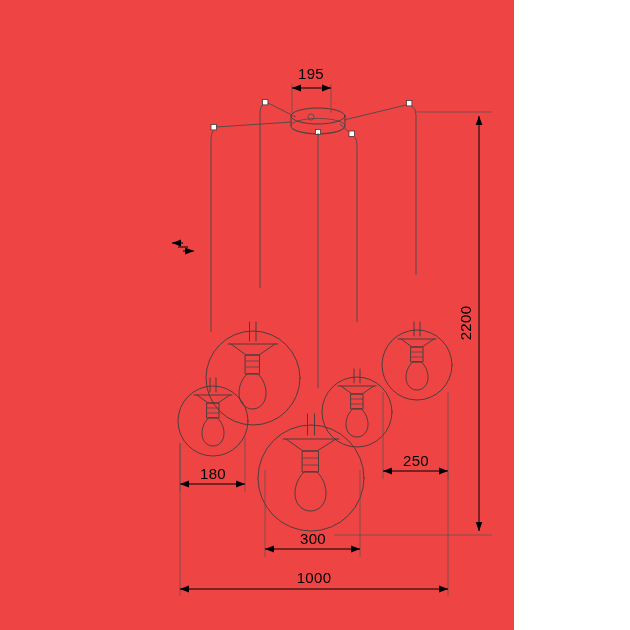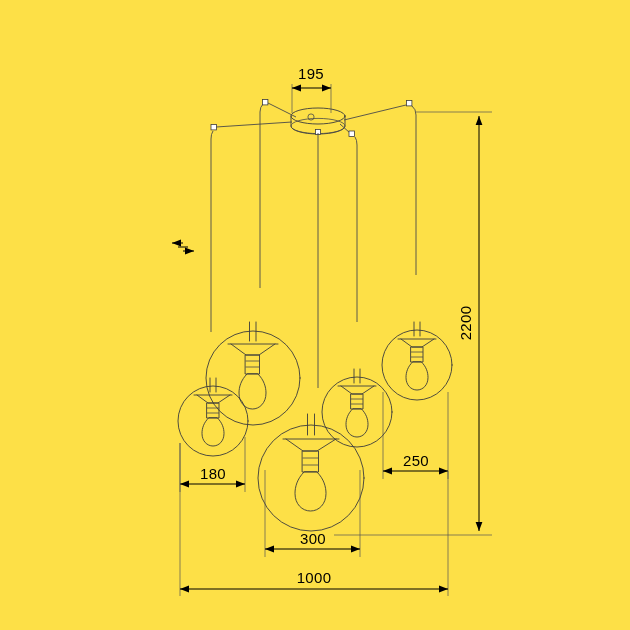--- a/index.html
+++ b/index.html
@@ -5,23 +5,23 @@
   html, body {
     margin: 0;
     padding: 0;
     background: #ffffff;
   }
   body {
     font-family: "Liberation Sans", sans-serif;
   }
   #drawing-root {
     position: relative;
-    width: 630px;
+    width: 514px;
     height: 630px;
-    background: #fde047;
+    background: #ef4444;
     overflow: hidden;
     text-decoration: underline;
   }
   svg#technical-drawing {
     display: block;
     width: 630px;
     height: 630px;
   }
   .geom {
     fill: none;

